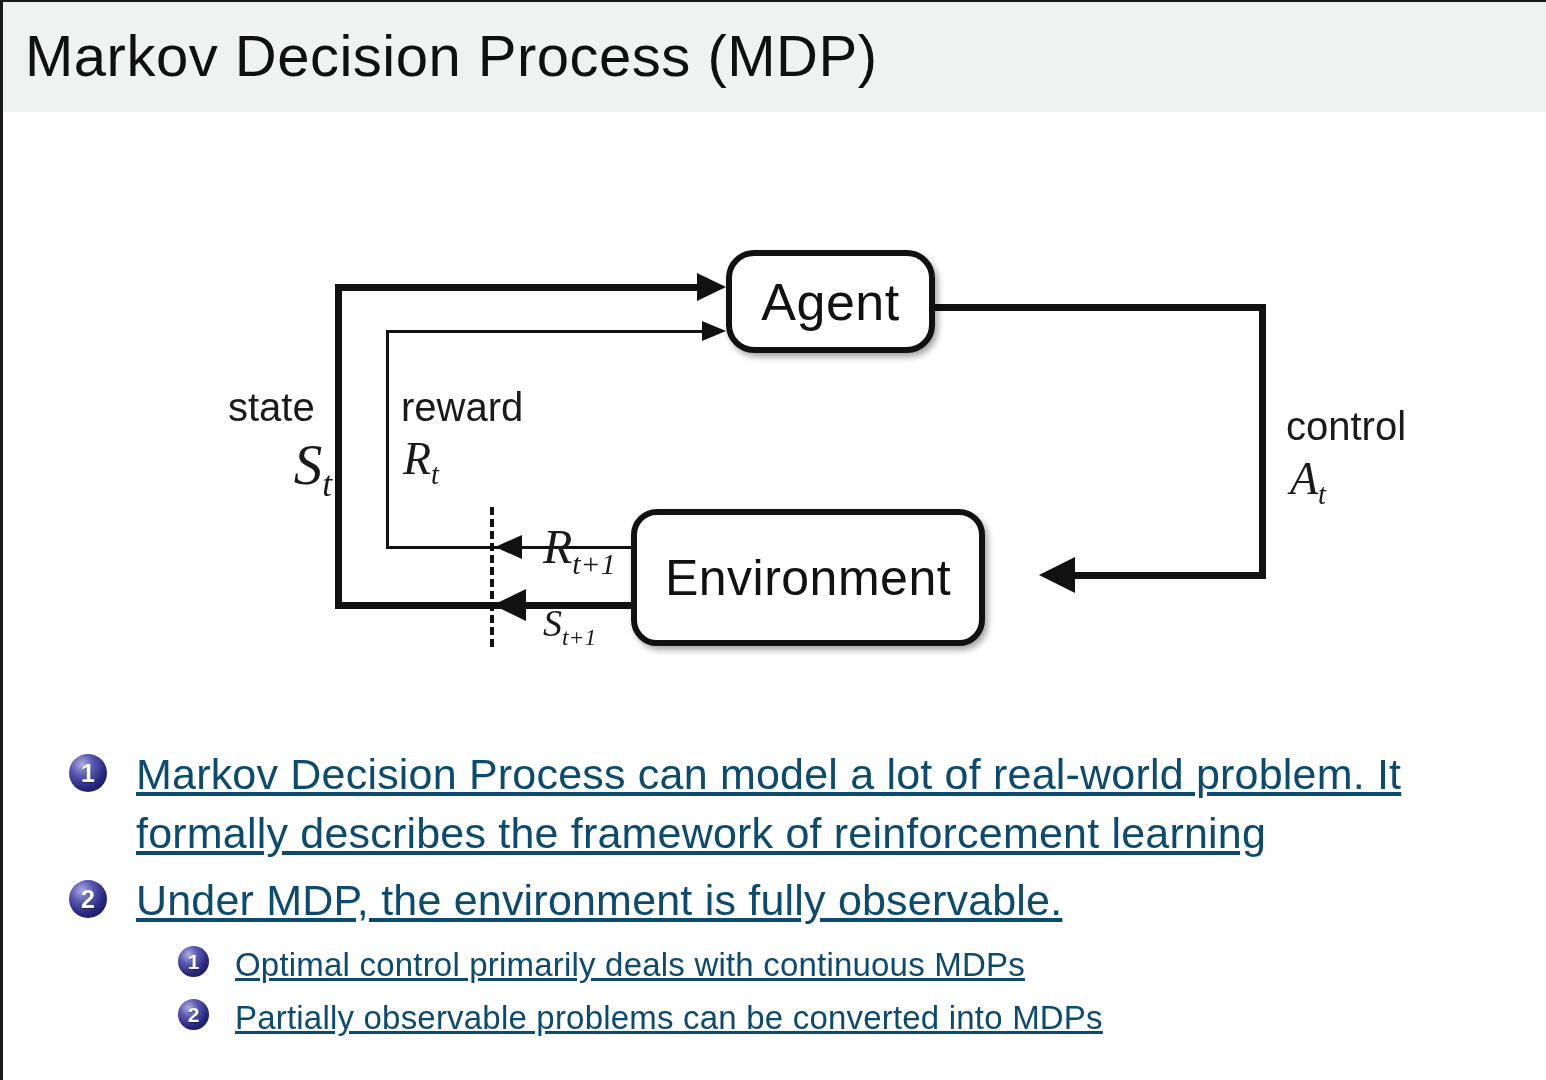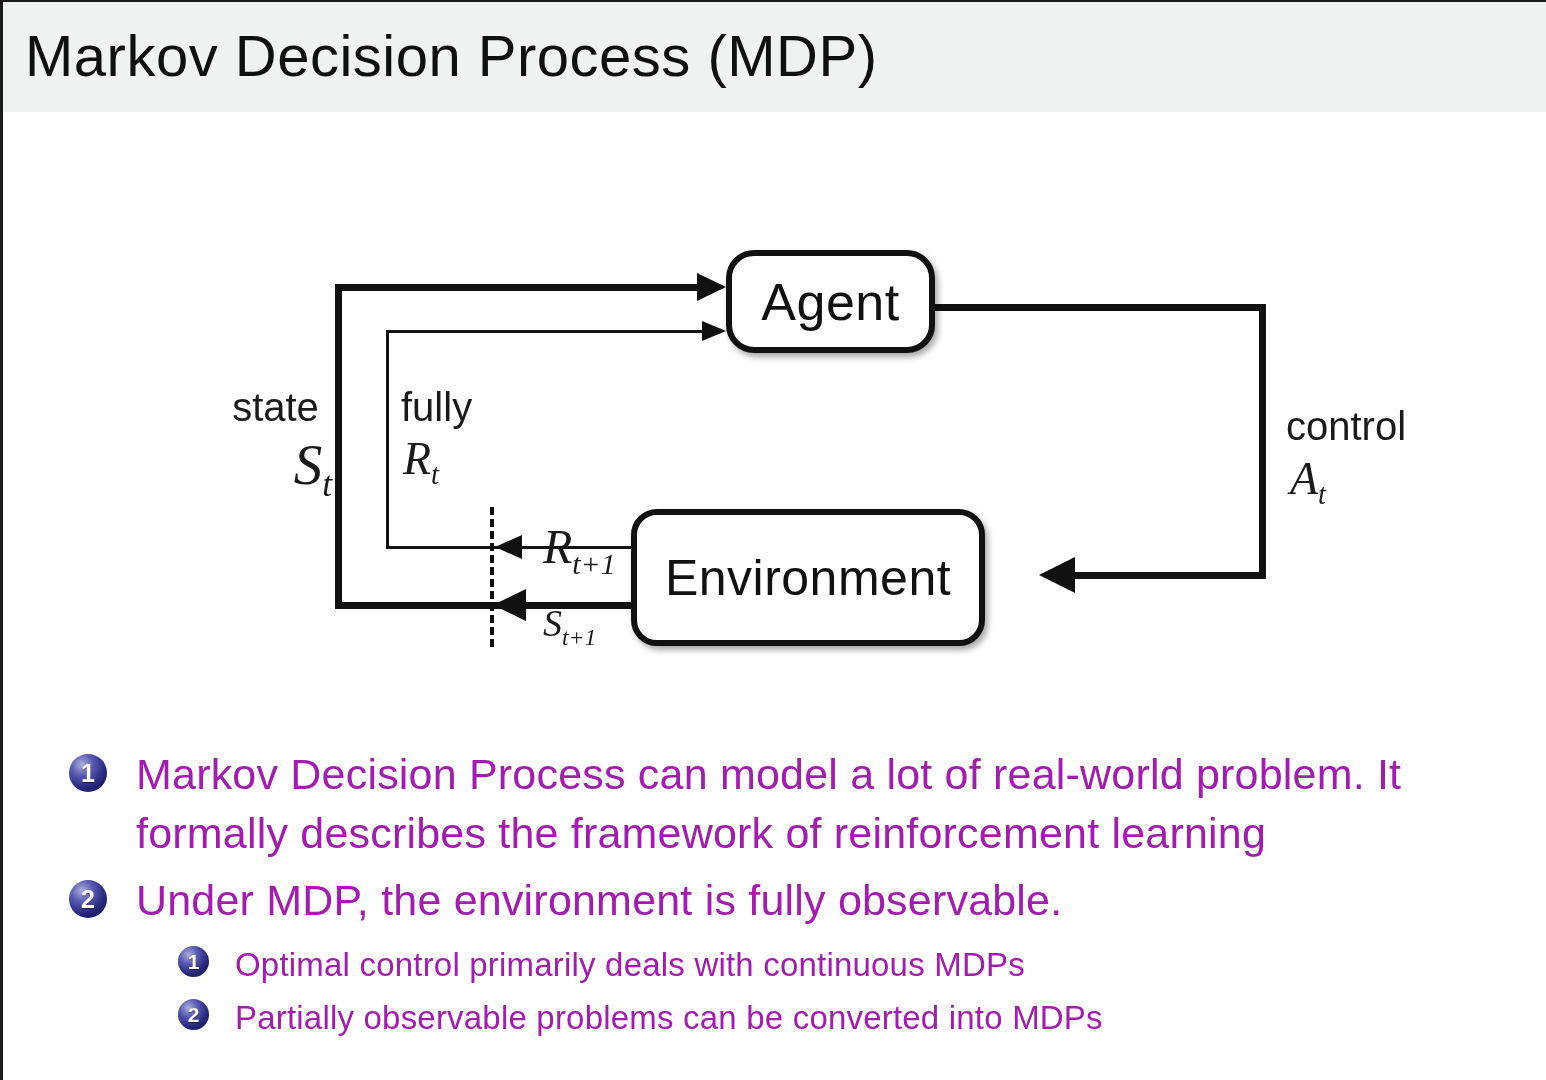--- a/index.html
+++ b/index.html
@@ -82,21 +82,21 @@
     left: 487px; top: 505px;
     height: 140px; width: 0;
     border-left: 4px dashed #111111;
     z-index: 4;
   }
 
   
   .dlabel { position: absolute; font-size: 40px; color: #1a1a1a; z-index: 5; white-space: nowrap; }
   .math { font-family: "Liberation Serif", serif; font-style: italic; }
   .math .sub { font-size: 0.62em; font-style: italic; }
-  .lbl-state   { left: 225px; top: 383px; width: 95px; text-align: center; }
+  .lbl-state   { left: 225px; top: 383px; width: 95px; text-align: left; }
   .sym-state   { left: 234px; top: 430px; width: 95px; text-align: right; font-size: 57px; }
   .lbl-reward  { left: 398px; top: 383px; }
   .sym-reward  { left: 400px; top: 430px; font-size: 46px; }
   .lbl-action  { left: 1283px; top: 402px; }
   .sym-action  { left: 1287px; top: 450px; font-size: 46px; }
   .sym-next-reward { left: 540px; top: 494px; font-size: 48px; margin-top: 23px; }
   .sym-next-state  { left: 540px; top: 552px; font-size: 38px; margin-top: 47px; }
 
   
   .ball {
@@ -115,22 +115,23 @@
   .ball-sub  { width: 31px; height: 31px; font-size: 21px; }
   .b1-ball  { left: 66px;  top: 752px; }
   .b2-ball  { left: 66px;  top: 878px; }
   .sb1-ball { left: 175px; top: 944px; }
   .sb2-ball { left: 175px; top: 997px; }
 
   .btext {
     position: absolute;
     font-size: 43px;
     line-height: 59px;
-    color: #a21caf;
+    color: #0c4a6e;
     letter-spacing: 0.2px;
+    text-decoration: underline;
   }
   .b1-text { left: 133px; top: 743px; width: 1400px; }
   .b2-text { left: 133px; top: 869px; width: 1400px; }
   .sbtext { font-size: 33px; line-height: 50px; }
   .sb1-text { left: 232px; top: 938px; width: 1280px; }
   .sb2-text { left: 232px; top: 991px; width: 1320px; }
 </style>
 </head>
 <body>
 
@@ -161,21 +162,21 @@
     <div class="dbox agent-box">
       <span class="dbox-label">Agent</span>
     </div>
     <div class="dbox env-box">
       <span class="dbox-label">Environment</span>
     </div>
 
     <div class="dlabel lbl-state">state</div>
     <div class="dlabel sym-state math"><span>S</span><sub class="sub">t</sub></div>
 
-    <div class="dlabel lbl-reward">fully</div>
+    <div class="dlabel lbl-reward">reward</div>
     <div class="dlabel sym-reward math"><span>R</span><sub class="sub">t</sub></div>
 
     <div class="dlabel lbl-action">control</div>
     <div class="dlabel sym-action math"><span>A</span><sub class="sub">t</sub></div>
 
     <div class="dlabel sym-next-reward math"><span>R</span><sub class="sub">t+1</sub></div>
 
     <div class="dlabel sym-next-state math"><span>S</span><sub class="sub">t+1</sub></div>
   </div>
 

